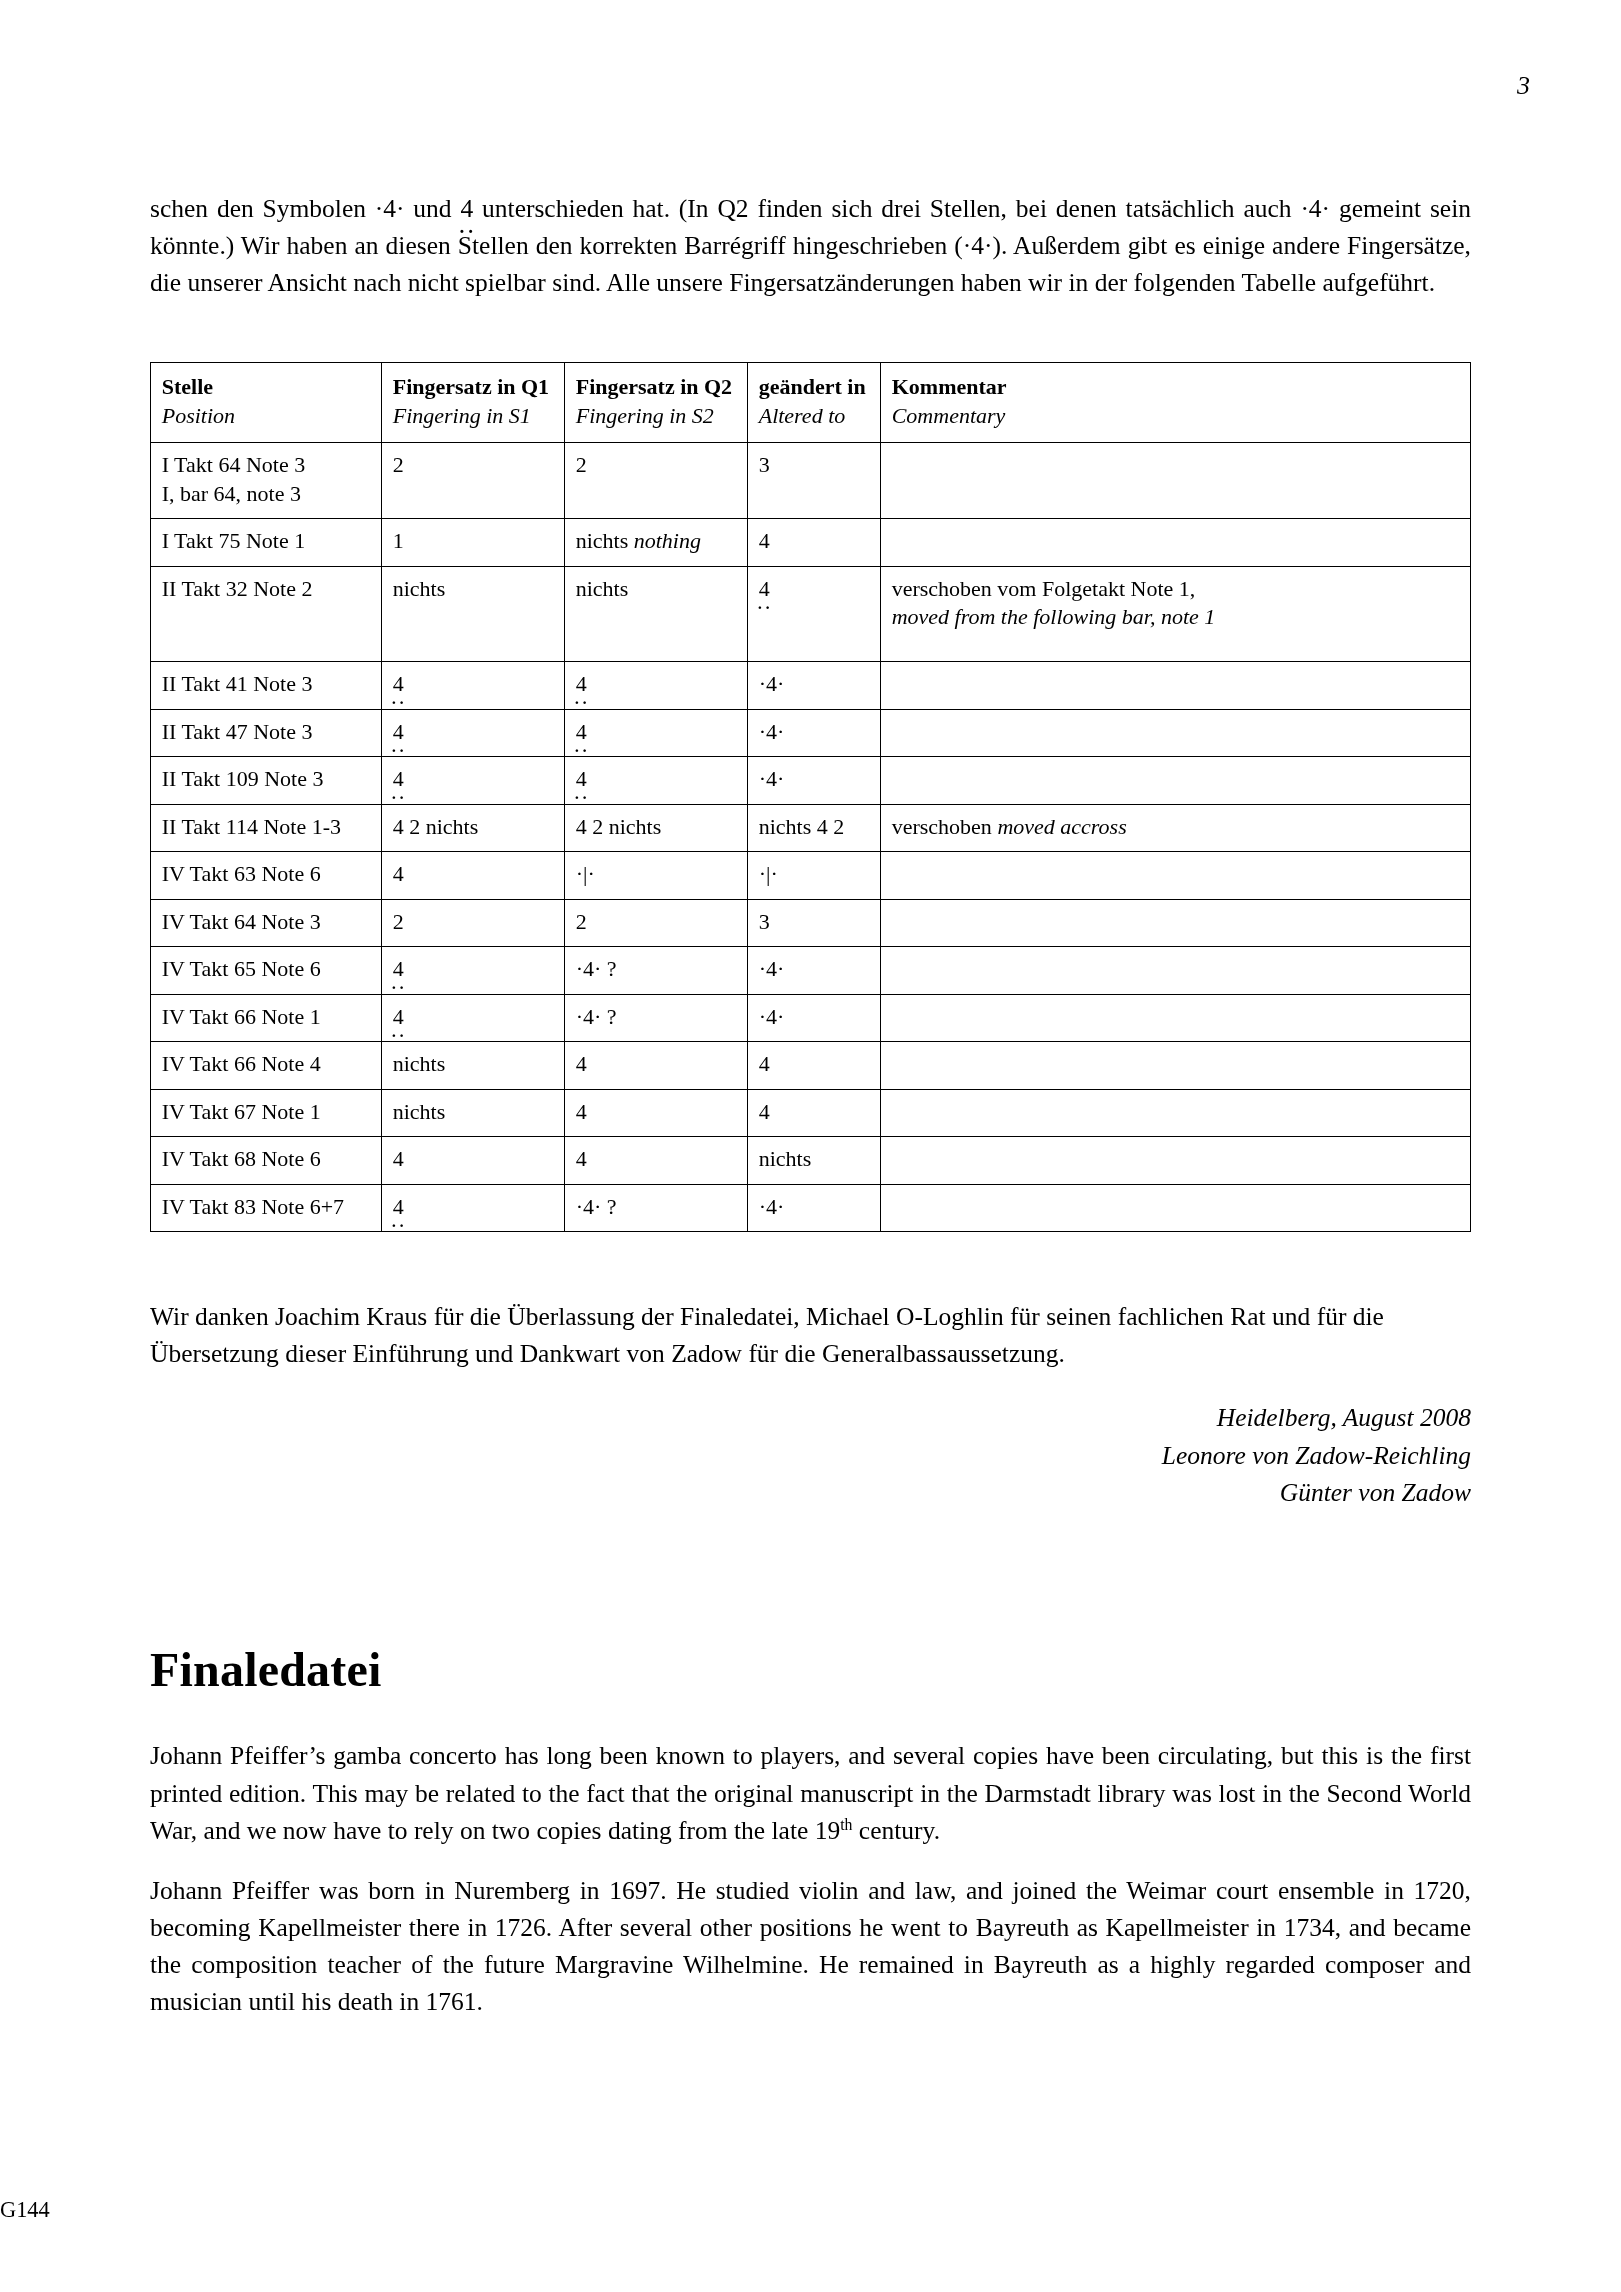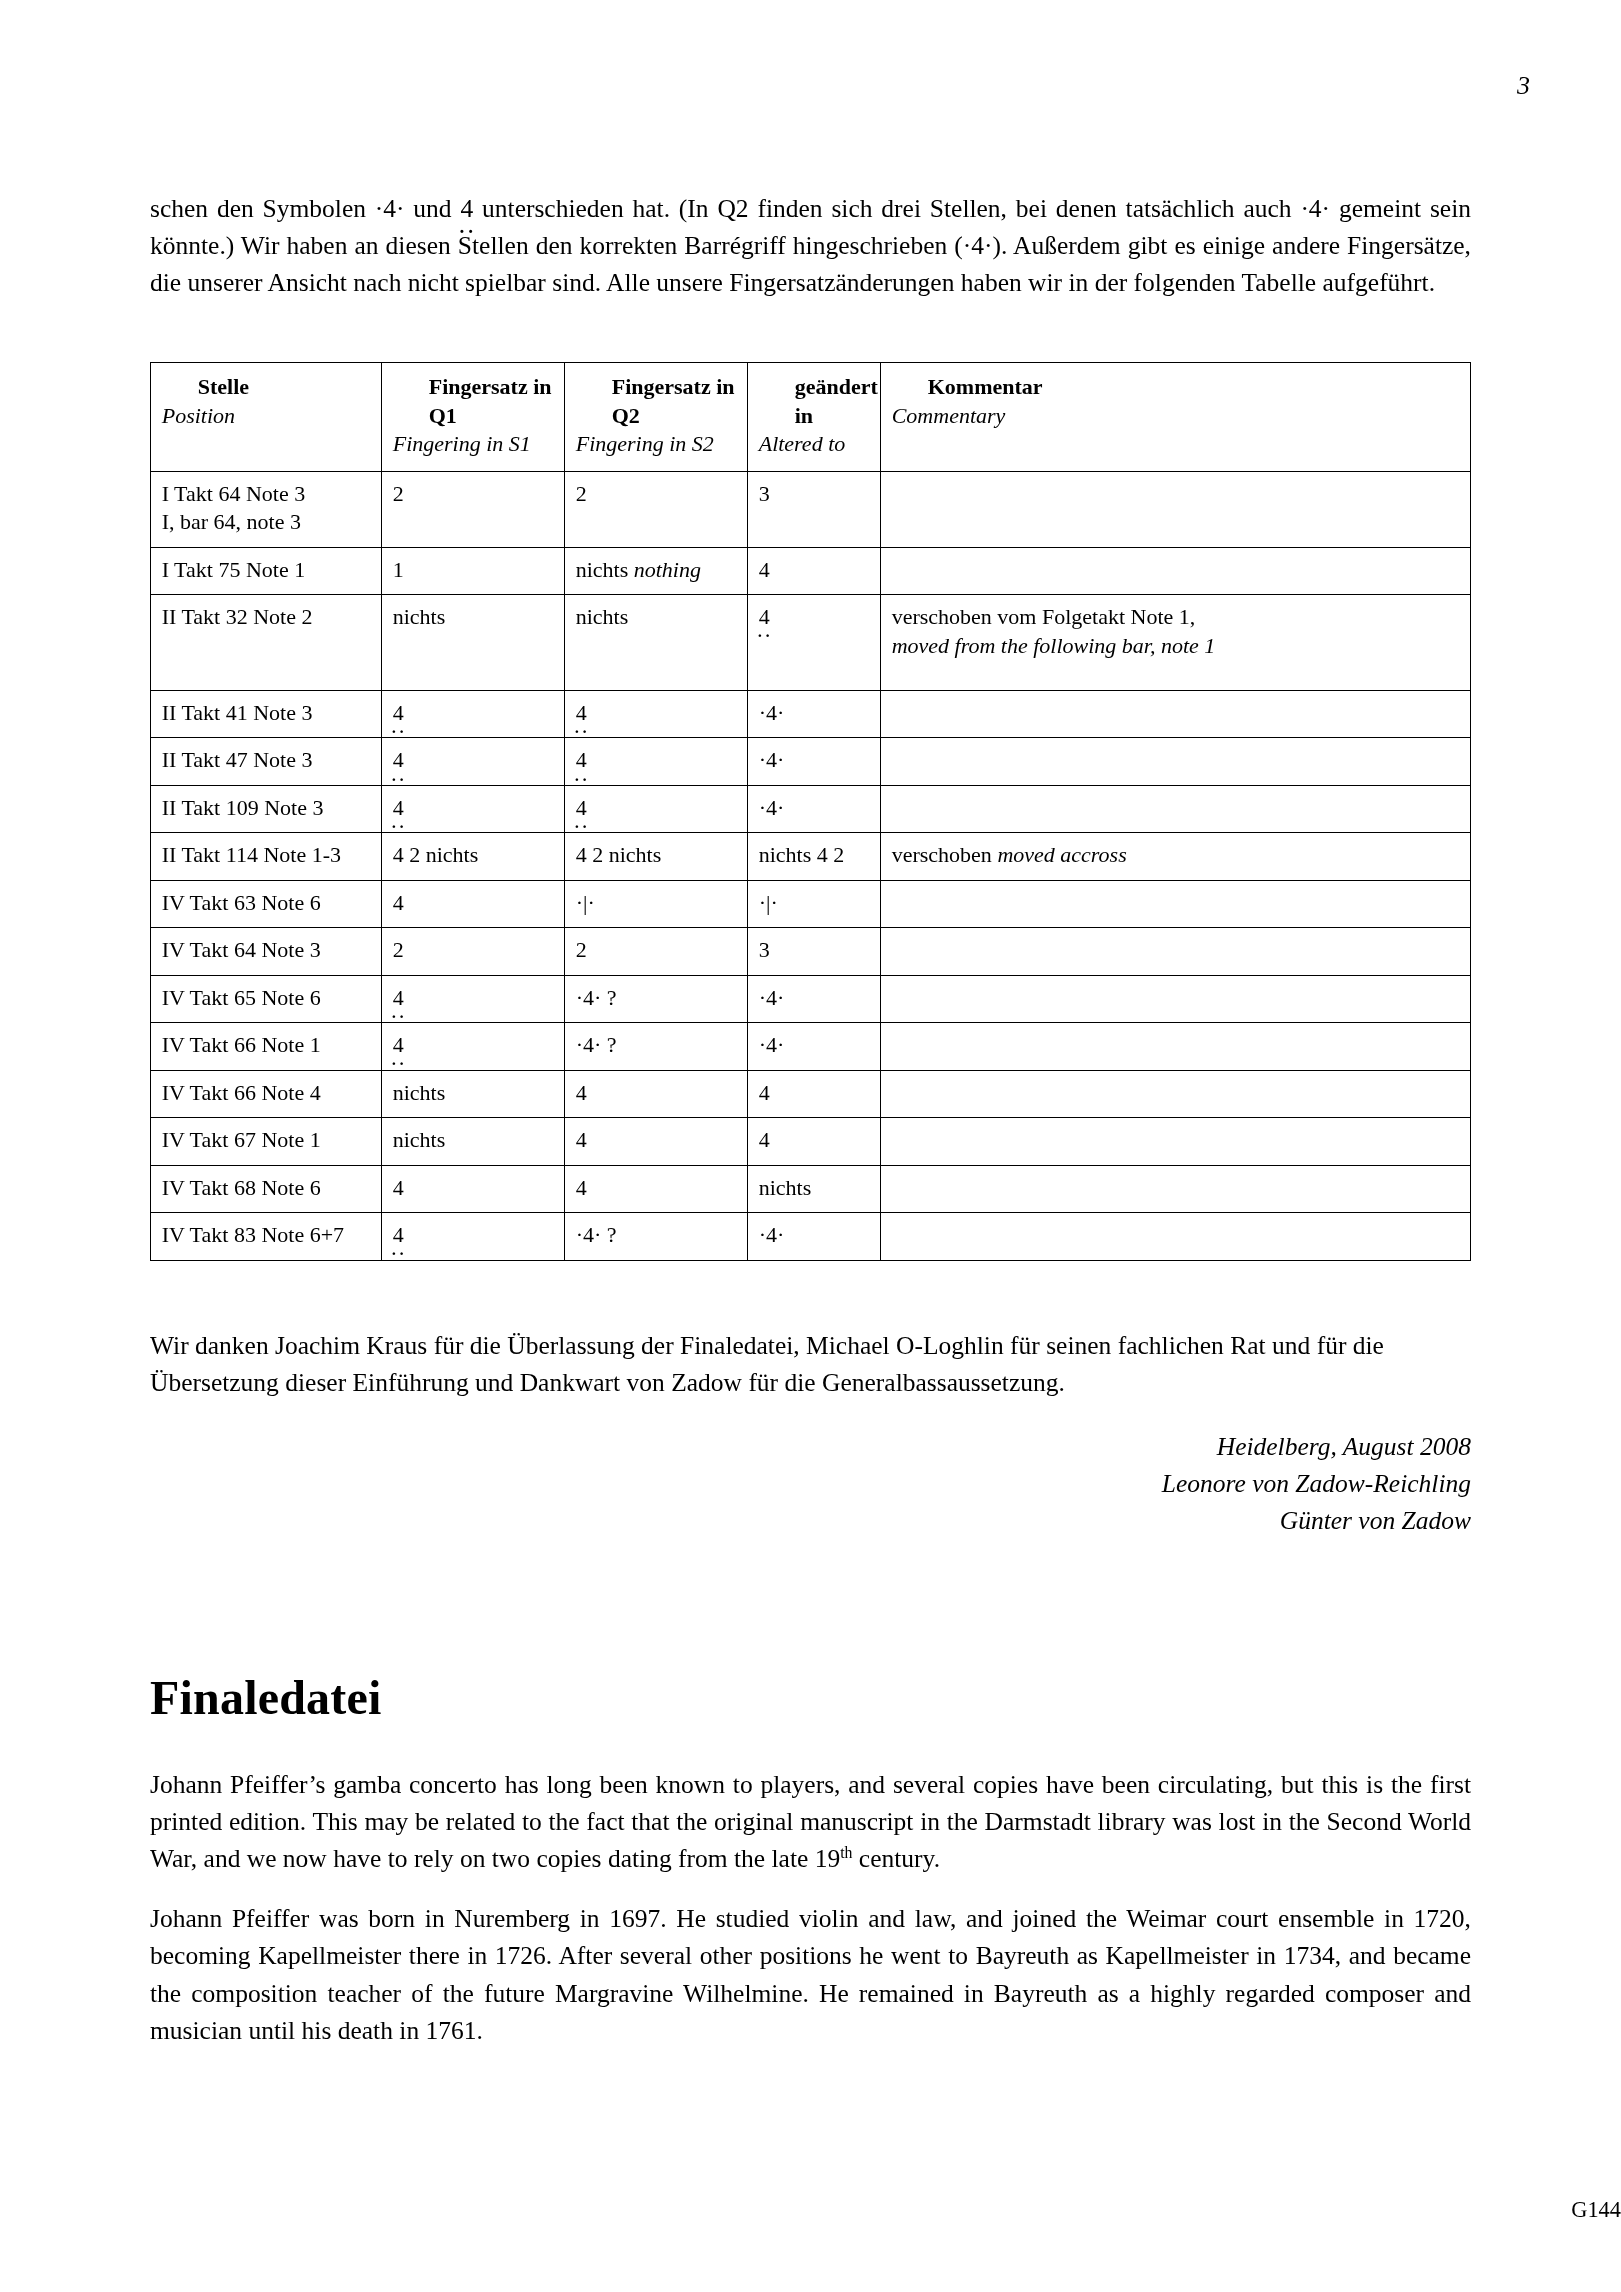--- a/index.html
+++ b/index.html
@@ -88,21 +88,20 @@
     font-weight: normal;
   }
   table.changes thead th {
     padding-top: 9.9px;
     padding-bottom: 11.6px;
   }
   .th-de {
     font-weight: bold;
     display: block;
     font-size: 22px;
-    margin-left: 36px;
   }
   .th-en {
     font-style: italic;
     display: block;
     font-size: 22px;
   }
   .cell-de { display: block; }
   .cell-en { display: block; font-style: italic; }
   .inline-en { font-style: italic; }
 
@@ -148,21 +147,21 @@
     vertical-align: super;
     line-height: 0;
   }
 
   
   .footer {
     position: absolute;
     left: 0;
     right: 0;
     bottom: 70px;
-    text-align: right;
+    text-align: left;
     font-size: 22.4px;
     margin-top: 12px;
   }
 </style>
 </head>
 <body>
 
 <div class="page">
 
   <div class="folio">3</div>

